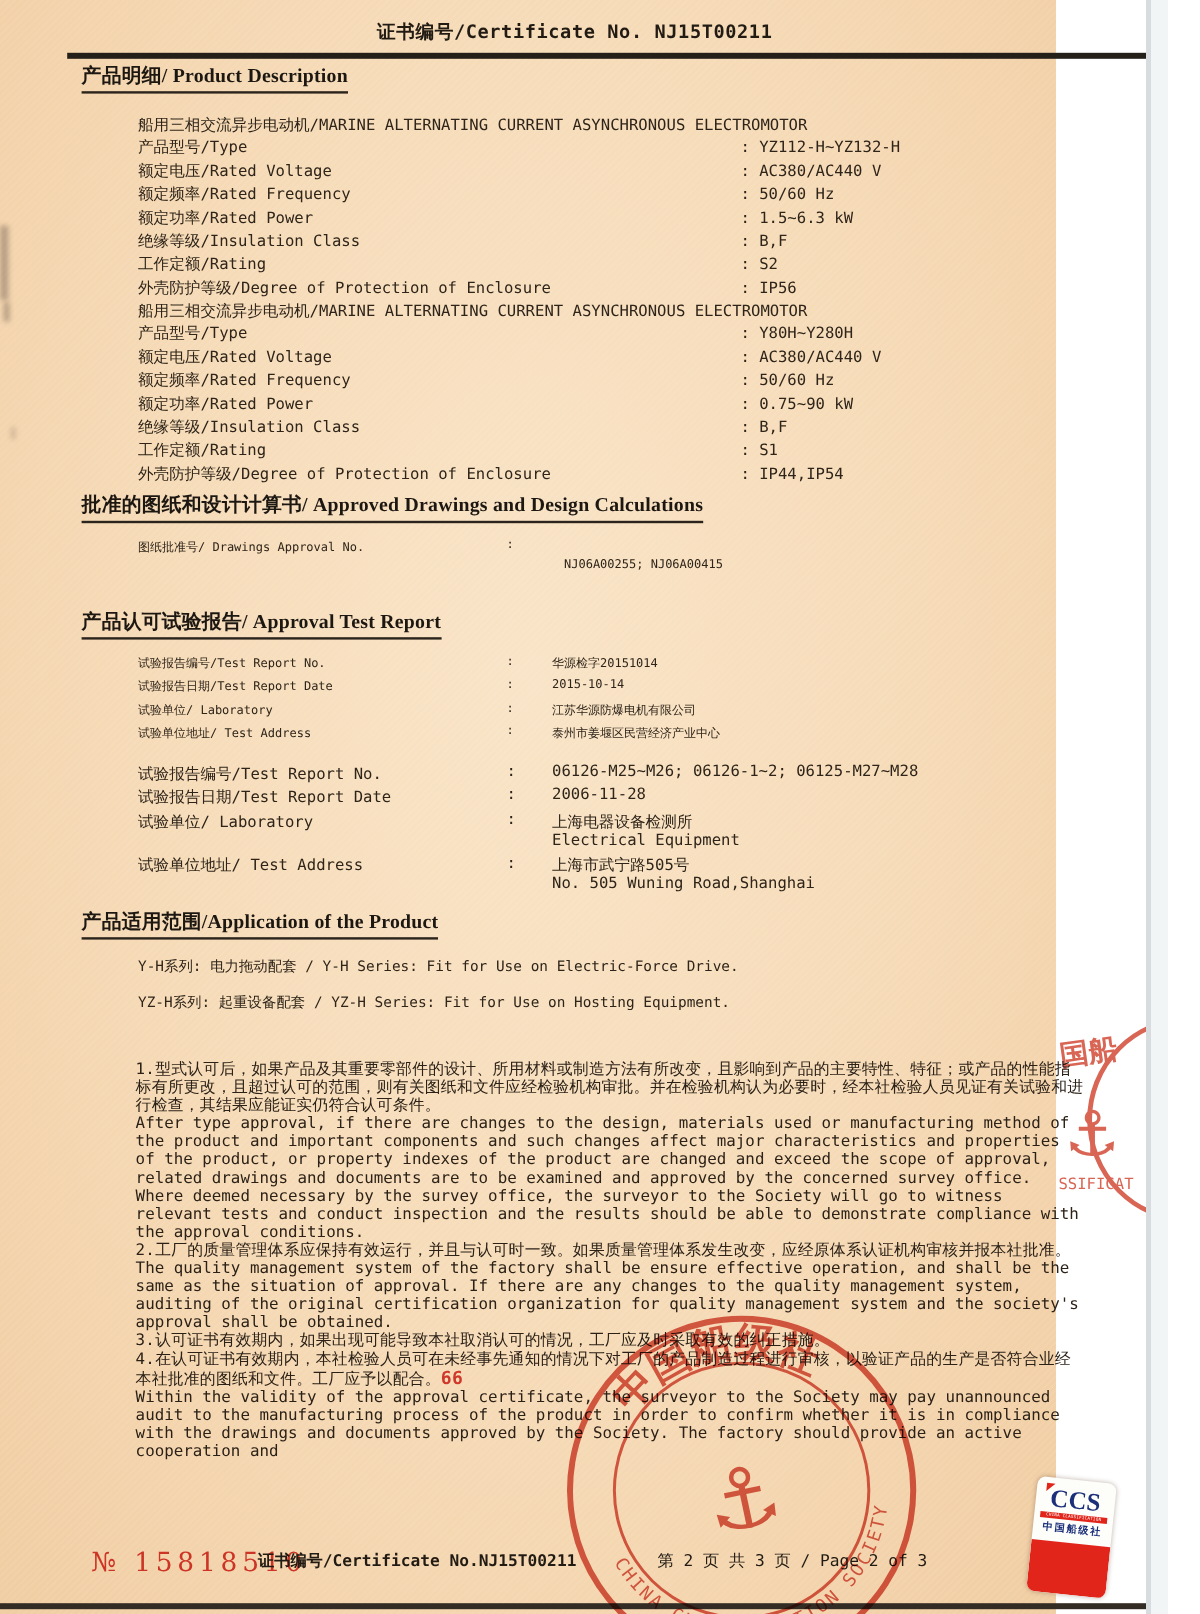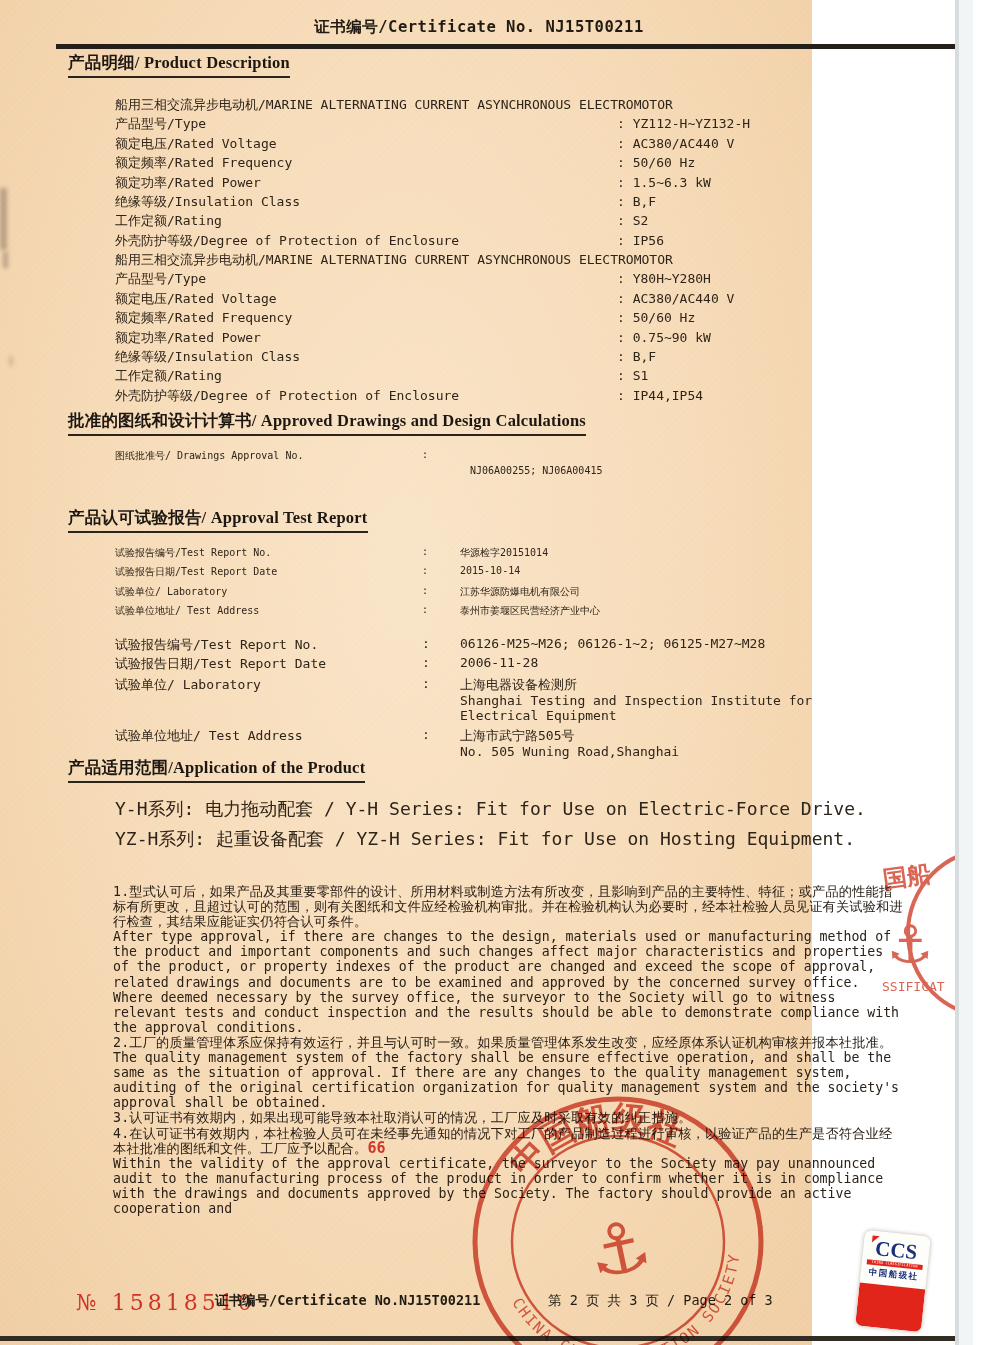--- a/index.html
+++ b/index.html
@@ -1,18 +1,18 @@
 <!DOCTYPE html>
 <html><head>
 <meta charset="utf-8">
 <style>
   html,body{margin:0;padding:0;background:#ffffff;}
   .page{position:relative;width:1000px;height:1345px;overflow:hidden;
         font-family:"DejaVu Sans Mono","DejaVu Sans",monospace;color:#2e2419;}
-  .paper{position:absolute;left:0;top:0;width:812px;height:1345px;
+  .paper{position:absolute;left:0;top:0;width:880px;height:1345px;
          background:radial-gradient(ellipse at 50% 42%, #f9e4c7 0%, #f6dab6 55%, #f0cda2 100%);}
   .paper::before{content:"";position:absolute;inset:0;
          background:repeating-linear-gradient(135deg, rgba(255,255,255,.055) 0 2px, rgba(0,0,0,0) 2px 4px);
          pointer-events:none;}
   .abs{position:absolute;}
   
   .cert-head{left:0;top:17px;width:958px;text-align:center;font-size:15.5px;font-weight:bold;letter-spacing:.5px;color:#221b13;}
   .rule-top{left:56px;top:44px;width:934px;height:5px;background:#241f18;}
   .rule-bottom{left:0;top:1336px;width:1000px;height:5px;background:#332c24;}
   
@@ -27,21 +27,21 @@
   
   .trow{position:relative;height:19.4px;font-size:10px;white-space:nowrap;}
   .trow .lab{position:absolute;left:0;}
   .trow .colon{position:absolute;left:307px;}
   .trow .val{position:absolute;left:345px;}
   .tline{position:relative;height:17px;font-size:13px;white-space:nowrap;}
   .tline .lab{position:absolute;left:0;}
   .tline .colon{position:absolute;left:307px;}
   .tline .val{position:absolute;left:345px;}
   
-  .appline{font-size:18px;white-space:nowrap;}
+  .appline{font-size:12px;white-space:nowrap;}
   
   .maint{left:113px;top:884px;width:790px;font-size:13.2px;line-height:15.1px;color:#2b2117;}
   .maint .zh{letter-spacing:.2px;}
   .stamp-digit{color:#d0372b;font-weight:bold;font-size:15px;}
   
   .serial{left:76px;top:1290px;font-family:"DejaVu Serif","Liberation Serif",serif;
           font-size:22px;color:#cc3425;letter-spacing:4px;}
   .foot-cert{left:215px;top:1292px;font-size:13.5px;font-weight:bold;color:#221b13;}
   .foot-page{left:548px;top:1292px;font-size:13.5px;color:#221b13;}
   
@@ -181,23 +181,20 @@
         </div>
       <div class="tline" style="height:21px;">
           <span class="lab">试验报告日期/Test Report Date</span>
           <span class="colon">:</span>
           <span class="val">2006-11-28</span>
         </div>
       <div class="tline">
           <span class="lab">试验单位/ Laboratory</span>
           <span class="colon">:</span>
           <span class="val">上海电器设备检测所</span>
-        </div>
-      <div class="tline" style="height:14.5px;">
-          <span class="val">Shanghai Testing and Inspection Institute for</span>
         </div>
       <div class="tline" style="height:19px;">
           <span class="val">Electrical Equipment</span>
         </div>
       <div class="tline">
           <span class="lab">试验单位地址/ Test Address</span>
           <span class="colon">:</span>
           <span class="val">上海市武宁路505号</span>
         </div>
       <div class="tline">

